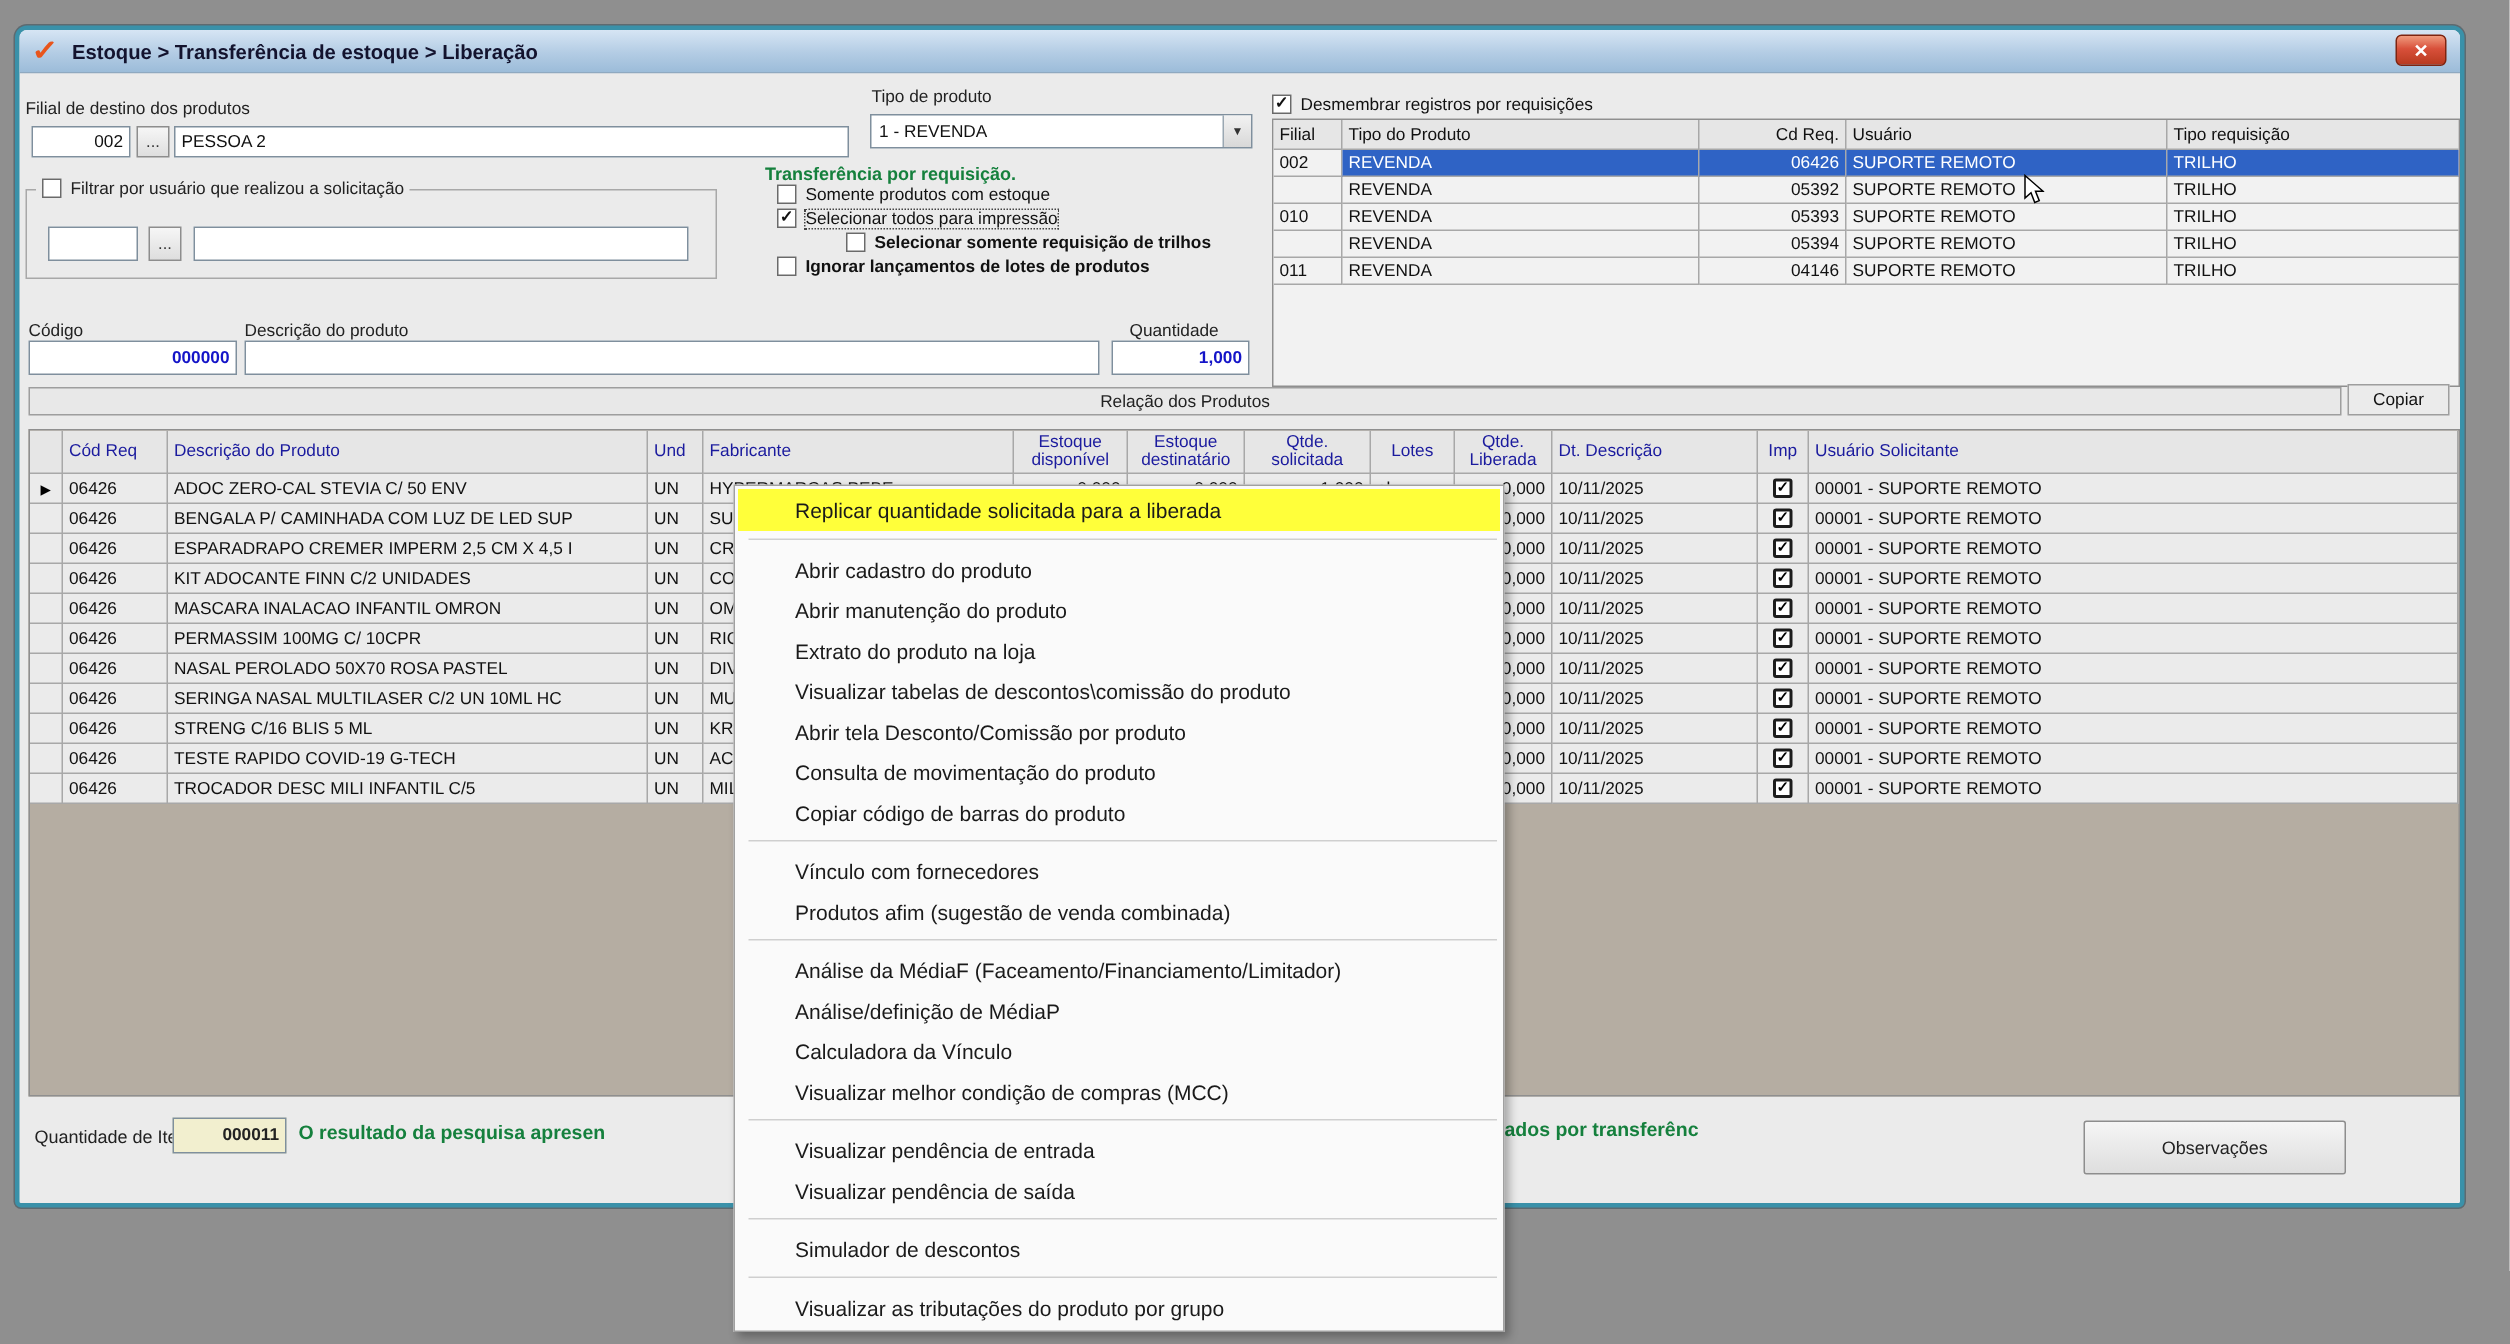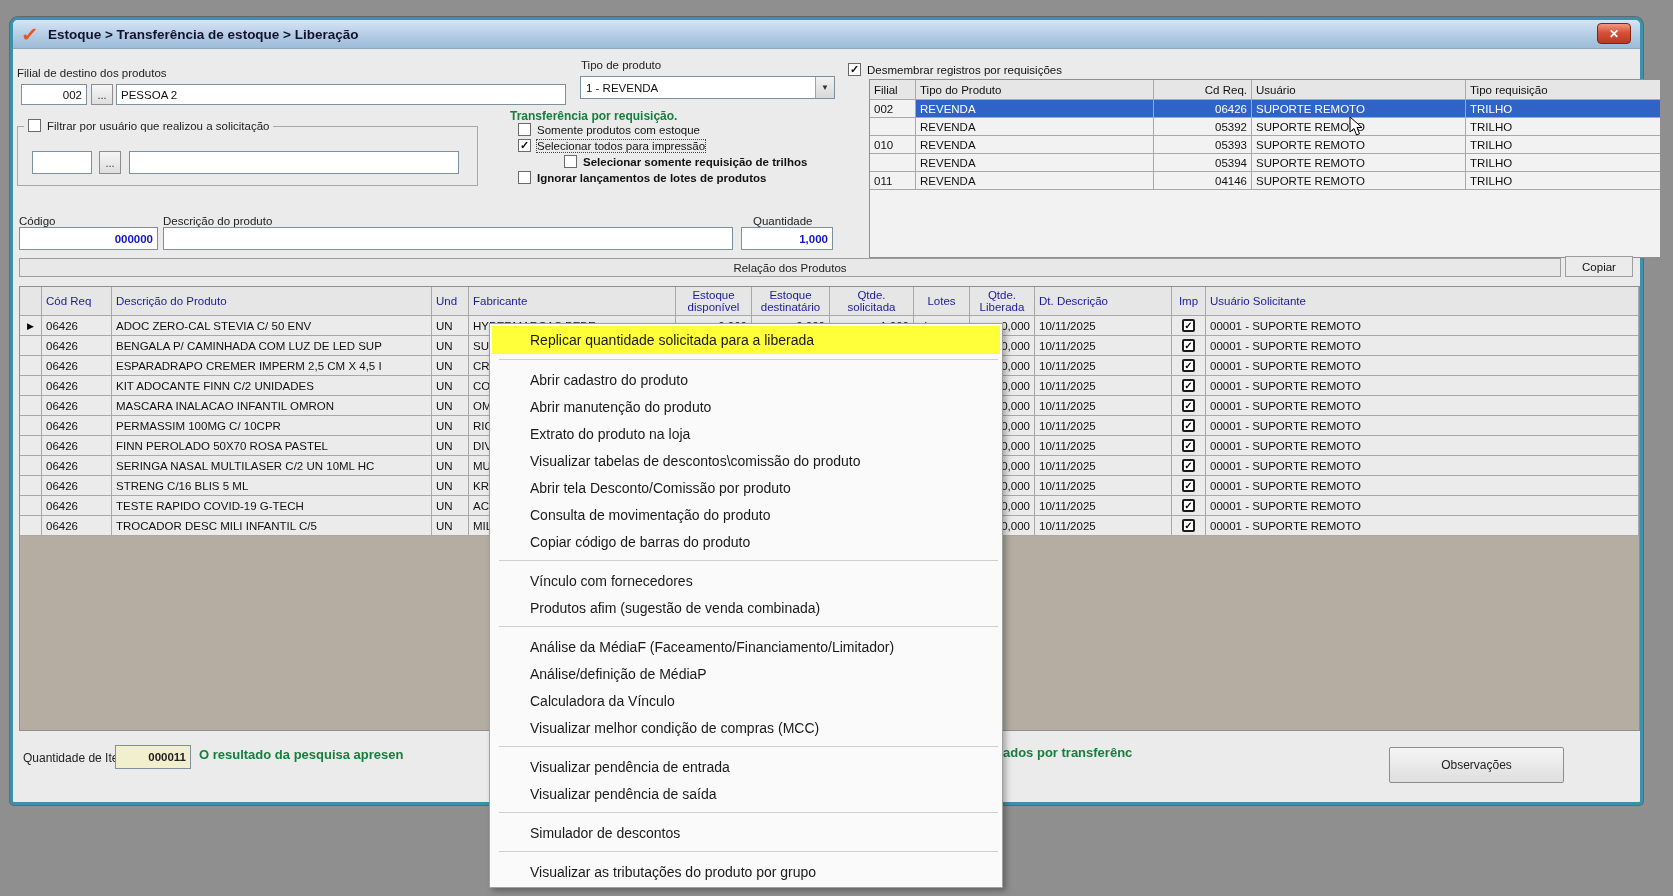--- a/index.html
+++ b/index.html
@@ -39,21 +39,21 @@
   .cbbox { width:13px; height:13px; background:#fff; border:1px solid #6a6a6a; font-size:11px; line-height:11px;
            font-weight:bold; color:#111; text-align:center; flex:none; }
   .cbrow .cblbl { font-size:11.5px; margin-left:6px; white-space:nowrap; }
   .cbrow.bold .cblbl { font-weight:bold; font-size:11.5px; }
   .cbrow.focus .cblbl { outline:1px dotted #444; }
 
   .group { position:absolute; border:1px solid #a8a8a8; }
   .legend { position:absolute; top:-8px; left:6px; background:#ebebeb; padding:0 4px; display:flex; align-items:center; }
 
   
-  .rtable { position:absolute; left:856px; top:59px; width:792px; height:179px;
+  .rtable { position:absolute; left:835px; top:59px; width:792px; height:179px;
             border:1px solid #8f8f8f; background:#f2f2f2; overflow:hidden; }
   .rrow, .rhead { display:grid; grid-template-columns:46px 238px 98px 214px 196px; }
   .rhead { height:20px; background:#e6e6e6; }
   .rrow  { height:18px; background:#f2f2f2; }
   .rc { border-right:1px solid #a8a8a8; border-bottom:1px solid #a8a8a8; font-size:11.5px;
         display:flex; align-items:center; padding:0 4px; white-space:nowrap; overflow:hidden; }
   .rhead .rc { color:#111; }
   .rc.rt { justify-content:flex-end; }
   .rrow.sel .rc.hl { background:#2f63c5; color:#fff; }
 
@@ -338,21 +338,21 @@
           <div class="pc rt">0,000</div>
           <div class="pc">10/11/2025</div>
           <div class="pc ctr">
             <div class="impcb">✓</div>
           </div>
           <div class="pc">00001 - SUPORTE REMOTO</div>
         </div>
         <div class="prow">
           <div class="pc ctr"></div>
           <div class="pc">06426</div>
-          <div class="pc">FINN PEROLADO 50X70 ROSA PASTEL</div>
+          <div class="pc">NASAL PEROLADO 50X70 ROSA PASTEL</div>
           <div class="pc">UN</div>
           <div class="pc">DIV</div>
           <div class="pc rt">0,000</div>
           <div class="pc rt">0,000</div>
           <div class="pc rt">1,000</div>
           <div class="pc">ok</div>
           <div class="pc rt">0,000</div>
           <div class="pc">10/11/2025</div>
           <div class="pc ctr">
             <div class="impcb">✓</div>

